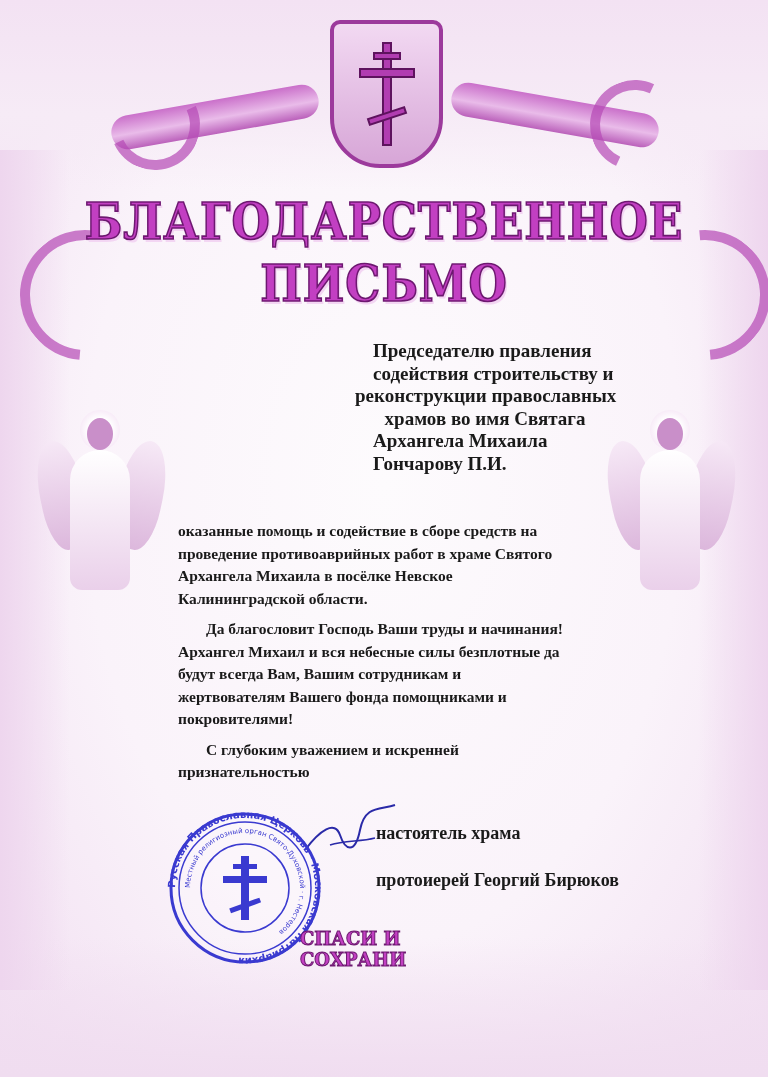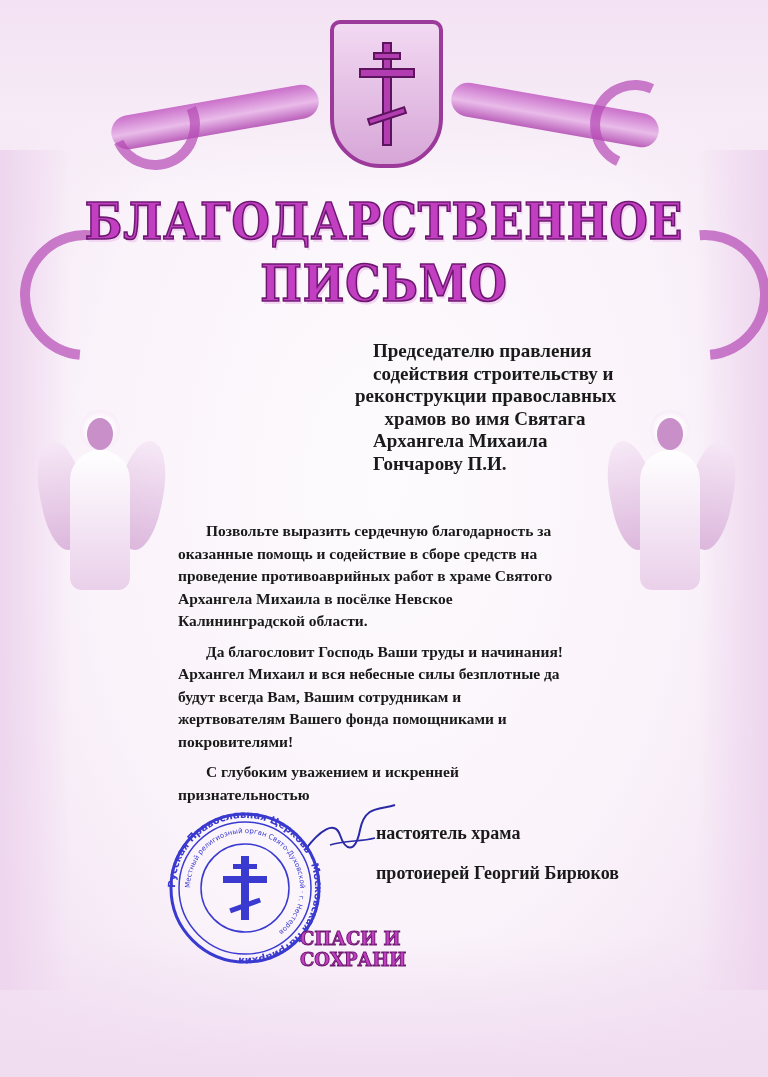--- a/index.html
+++ b/index.html
@@ -101,21 +101,21 @@
     font-size: 15.5px; font-weight: bold; color: #1a1a1a; line-height: 22.5px;
   }
   .body-text p { margin: 0 0 8px 0; }
   .body-text .ind { text-indent: 28px; }
   .body-text .line { display: block; white-space: nowrap; }
 
   .signature {
     position: absolute; left: 376px; top: 822px;
     font-size: 18px; font-weight: bold; color: #1a1a1a; line-height: 22.5px;
   }
-  .signature .l2 { margin-top: 17px; }
+  .signature .l2 { margin-top: 24px; }
 
   
   .stamp {
     position: absolute; left: 165px; top: 808px; width: 160px; height: 160px;
   }
   .sign-scribble { position: absolute; left: 300px; top: 800px; width: 100px; height: 70px; }
 
   .motto {
     position: absolute; left: 300px; top: 928px; width: 160px; text-align: left;
     font-family: "DejaVu Serif", serif; font-weight: bold; font-size: 18px;
@@ -171,21 +171,20 @@
     <div class="l0">Председателю правления</div>
     <div class="l2">содействия строительству и</div>
     <div class="l3">реконструкции православных</div>
     <div class="l4">храмов во имя Святага</div>
     <div class="l5">Архангела Михаила</div>
     <div class="l6">Гончарову П.И.</div>
   </div>
 
   <div class="body-text">
     <p>
-      <span class="line ind">Позвольте выразить сердечную благодарность за</span>
       <span class="line">оказанные помощь и содействие в сборе средств на</span>
       <span class="line">проведение противоаврийных работ в храме Святого</span>
       <span class="line">Архангела Михаила в посёлке Невское</span>
       <span class="line">Калининградской области.</span>
     </p>
     <p>
       <span class="line ind">Да благословит Господь Ваши труды и начинания!</span>
       <span class="line">Архангел Михаил и вся небесные силы безплотные да</span>
       <span class="line">будут всегда Вам, Вашим сотрудникам и</span>
       <span class="line">жертвователям Вашего фонда помощниками и</span>

